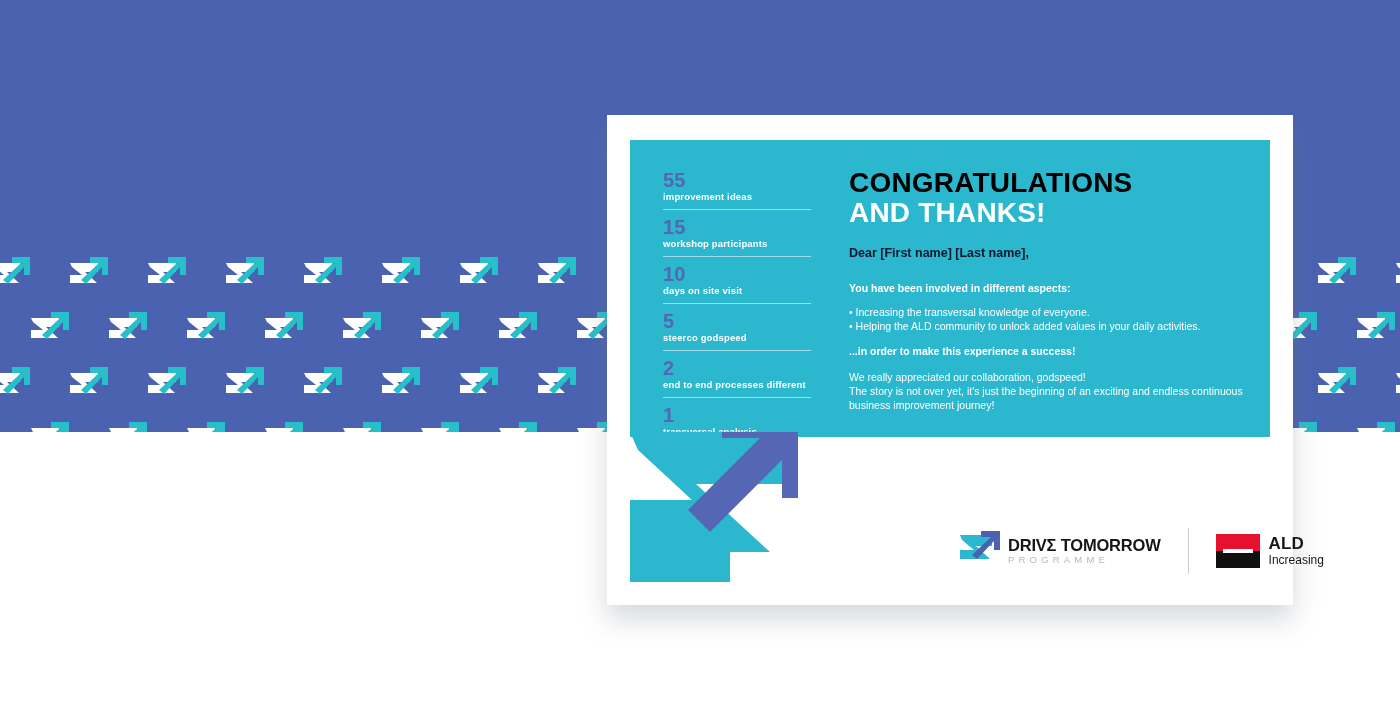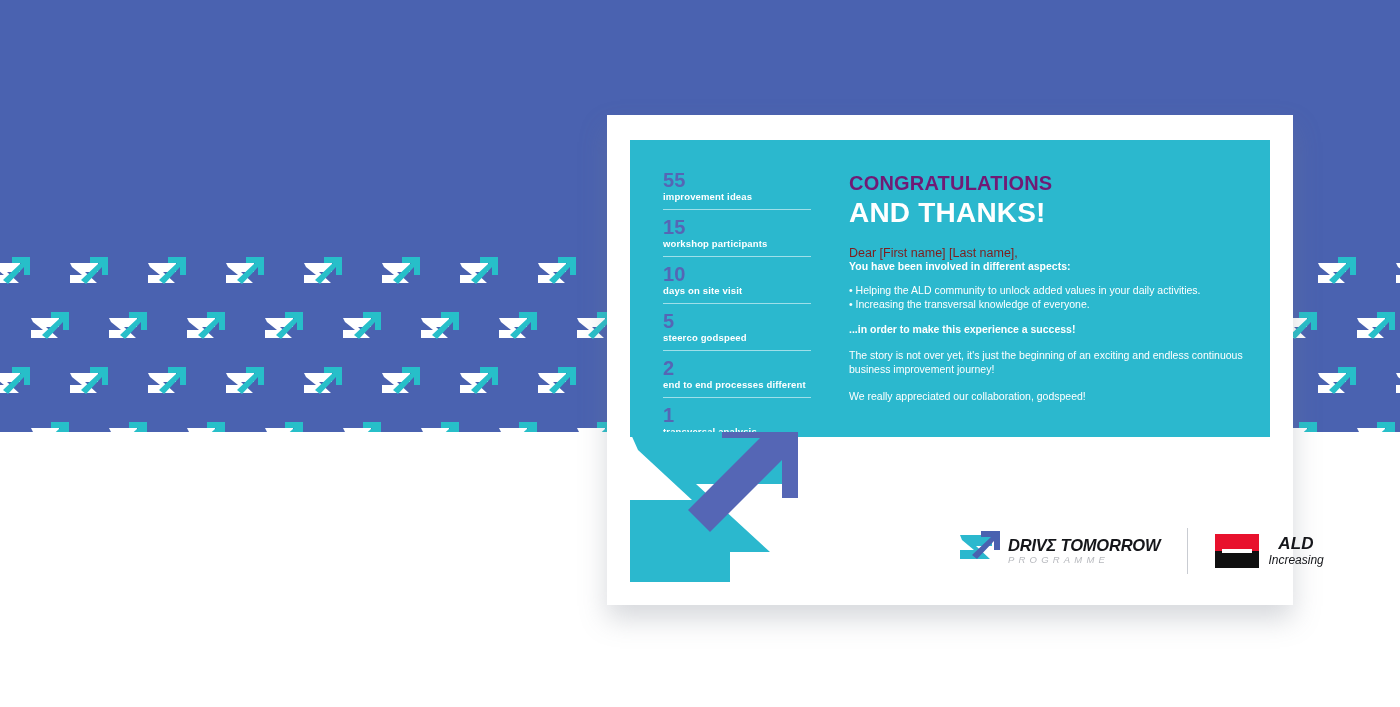--- a/index.html
+++ b/index.html
@@ -46,62 +46,62 @@
     color:#ffffff; font-size:9.5px; font-weight:700; line-height:13px;
     letter-spacing:0.15px; padding-bottom:6px;
   }
   .stat-rule { height:1px; background:rgba(255,255,255,0.55); margin-bottom:7px; }
   .stat:last-child .stat-rule { display:none; }
 
   
   .message { position:absolute; left:219px; top:28px; right:24px; }
   .headline { line-height:30px; margin-bottom:18px; }
   .headline .l1 {
-    display:block; color:#701a75; font-size:20px; font-weight:700;
+    display:block; color:#000000; font-size:28px; font-weight:700;
     letter-spacing:0.2px;
   }
   .headline .l2 {
     display:block; color:#ffffff; font-size:28px; font-weight:700;
     letter-spacing:0.2px;
   }
   .salutation {
-    color:#7f1d1d; font-size:12.5px; font-weight:400; 
+    color:#0f172a; font-size:12.5px; font-weight:700; margin-bottom:22px;
   }
   .lead { color:#ffffff; font-size:10.5px; font-weight:700; margin-bottom:11px; }
   .bullets { list-style:none; margin-bottom:12px; }
   .bullets li { color:#ffffff; font-size:10.5px; line-height:14px; }
   .bullets li::before { content:"• "; }
   .emph { color:#ffffff; font-size:10.5px; font-weight:700; margin-bottom:13px; }
   .para { color:#ffffff; font-size:10.5px; line-height:14px; margin-bottom:13px; }
   .para.last { margin-bottom:0; }
 
   
   .big-sigma {
     position:absolute; left:630px; top:432px; width:175px; height:150px;
     overflow:hidden;
   }
 
   
   .logo-row {
     position:absolute; left:958px; top:528px;
-    display:flex; align-items:center; gap:1px;font-style:italic;
+    display:flex; align-items:center; gap:1px;
   }
   .dt-logo { display:flex; align-items:center; gap:6px; }
   .dt-words { display:flex; flex-direction:column; justify-content:center; }
   .dt-title {
     font-size:16.5px; font-weight:700; color:#15161a; letter-spacing:-0.2px;
     line-height:18px;
   }
   .dt-sub {
     font-size:9.5px; color:#b6b8bd; letter-spacing:4.2px; line-height:12px;
   }
   .logo-divider {
     width:1px; height:46px; background:#c9ccd2; margin:0 26px;
   }
-  .ald-logo { display:flex; align-items:center; gap:9px;text-align:center; }
+  .ald-logo { display:flex; align-items:center; gap:9px; }
   .ald-mark { width:44px; height:34px; position:relative; }
   .ald-mark .red { position:absolute; left:0; top:0; width:44px; height:17px; background:#e8112d; }
   .ald-mark .blk { position:absolute; left:0; top:17px; width:44px; height:17px; background:#101010; }
   .ald-mark .notch { position:absolute; left:7px; top:15px; width:30px; height:4px; background:#ffffff; }
   .ald-words { display:flex; flex-direction:column; }
   .ald-name { font-size:17px; font-weight:700; color:#15161a; line-height:18px; letter-spacing:0.2px; }
   .ald-sub { font-size:12px; color:#15161a; line-height:14px; }
 </style>
 </head>
 <body>
@@ -446,26 +446,26 @@
         </div>
 
       <div class="message">
         <div class="headline">
           <span class="l1">CONGRATULATIONS</span>
           <span class="l2">AND THANKS!</span>
         </div>
         <div class="salutation">Dear [First name] [Last name],</div>
         <div class="lead">You have been involved in different aspects:</div>
         <ul class="bullets" id="bullet-list">
+            <li>Increasing the transversal knowledge of everyone.</li>
             <li>Helping the ALD community to unlock added values in your daily activities.</li>
-            <li>Increasing the transversal knowledge of everyone.</li>
           </ul>
         <div class="emph">...in order to make this experience a success!</div>
+        <div class="para last">We really appreciated our collaboration, godspeed!</div>
         <div class="para">The story is not over yet, it's just the beginning of an exciting and endless continuous business improvement journey!</div>
-        <div class="para last">We really appreciated our collaboration, godspeed!</div>
       </div>
     </div>
   </div>
 
   <div class="big-sigma">
     <svg width="175" height="150" viewBox="0 0 175 150" xmlns="http://www.w3.org/2000/svg">
       <path d="M0 0 H158 V52 L110 52 L150 12 L150 12 Z" fill="#2bb8ce"></path>
       <polygon points="0,0 158,0 158,52 66,52 140,120 0,120 0,68 62,68 8,18" fill="#2bb8ce"></polygon>
       <polygon points="0,98 100,98 100,150 0,150" fill="#2bb8ce"></polygon>
       <polygon points="58,78 130,6 92,6 92,-10 168,-10 168,66 152,66 152,28 80,100" fill="#5566b5"></polygon>

